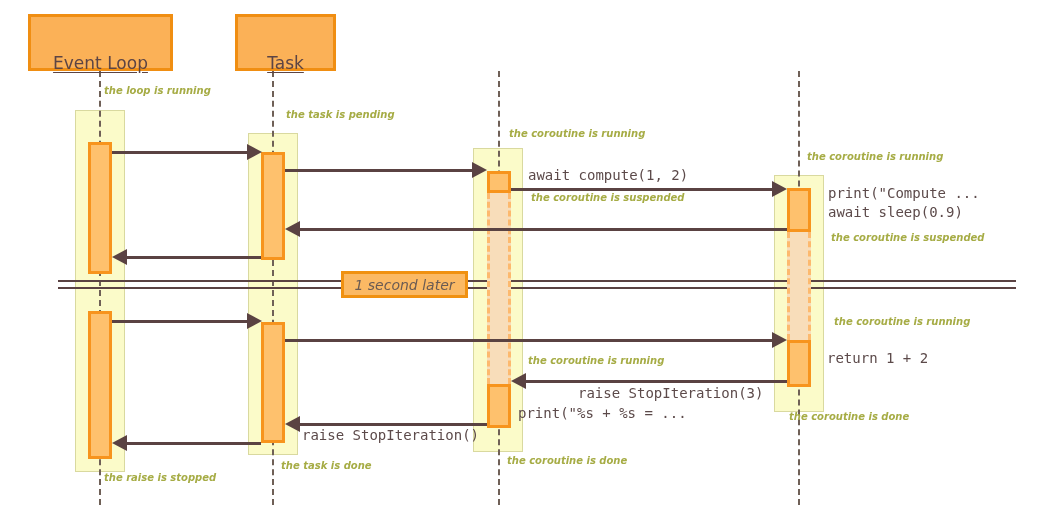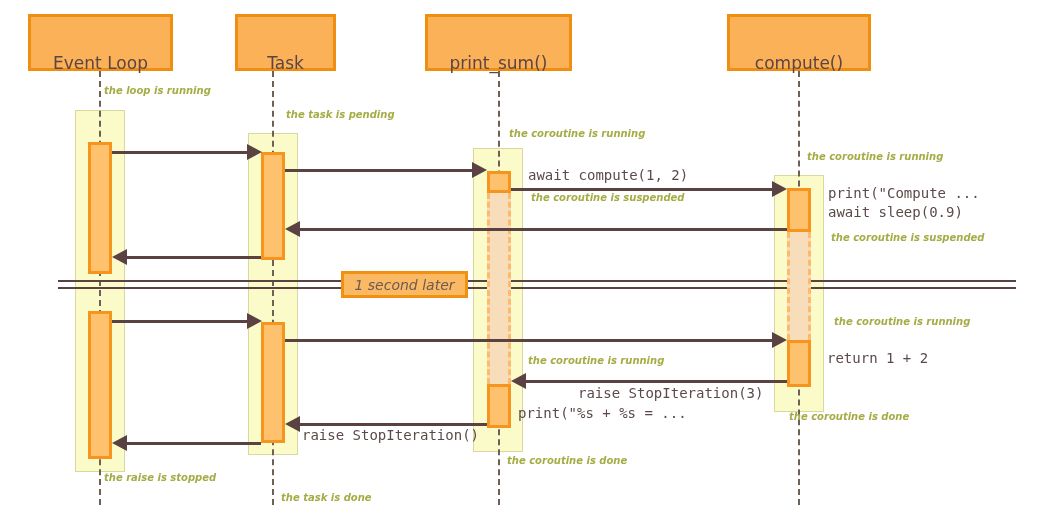--- a/index.html
+++ b/index.html
@@ -1,20 +1,20 @@
 <!DOCTYPE html>
 <html><head>
 <meta charset="utf-8">
 <style>
   html,body{margin:0;padding:0;background:#ffffff;}
   .canvas{position:relative;width:1062px;height:513px;background:#ffffff;overflow:hidden;
           font-family:"DejaVu Sans","Liberation Sans",sans-serif;}
   .pbox{position:absolute;height:57px;box-sizing:border-box;background:#FBB157;border:3px solid #F08E12;
         display:flex;align-items:center;justify-content:center;font-size:17px;color:#5C4444;}
-  .pbox span{text-underline-offset:3px;margin-top:40px;}
+  .pbox span{text-decoration:underline;text-underline-offset:3px;margin-top:40px;}
   .lifeline{position:absolute;top:71px;height:434px;width:0;border-left:2px dashed #6F6057;}
   .ybar{position:absolute;width:50px;background:#FBFBC9;border:1px solid #D9D99F;box-sizing:border-box;}
   .obar{position:absolute;width:24px;background:#FEC16D;border:3px solid #F7941D;box-sizing:border-box;}
   .sbar{position:absolute;width:24px;background:#F8DDBA;border-left:3px dashed #FDB96E;
         border-right:3px dashed #FDB96E;box-sizing:border-box;}
   .mline{position:absolute;height:3px;background:#5A4242;}
   .hr{position:absolute;width:0;height:0;border-top:8px solid transparent;border-bottom:8px solid transparent;
       border-left:15px solid #5A4242;}
   .hl{position:absolute;width:0;height:0;border-top:8px solid transparent;border-bottom:8px solid transparent;
       border-right:15px solid #5A4242;}
@@ -85,42 +85,36 @@
 
   <div class="mline" style="left:127px;top:442px;width:134px;"></div>
   <div class="hl" style="left:112px;top:435px;"></div>
 
   <div class="pbox" style="left:28px;width:145px;top:14px;">
     <span>Event Loop</span>
   </div>
   <div class="pbox" style="left:235px;width:101px;top:14px;">
     <span>Task</span>
   </div>
-  <div class="pbox" style="left:425px;width:147px;top:14px;">
-    <span>print_sum()</span>
-  </div>
-  <div class="pbox" style="left:727px;width:144px;top:14px;">
-    <span>compute()</span>
-  </div>
 
   <div class="divbox">
     <span>1 second later</span>
   </div>
 
   <div class="note" style="left:104px;top:85px;">the loop is running</div>
   <div class="note" style="left:286px;top:109px;">the task is pending</div>
   <div class="note" style="left:509px;top:128px;">the coroutine is running</div>
   <div class="note" style="left:807px;top:151px;">the coroutine is running</div>
   <div class="note" style="left:531px;top:192px;">the coroutine is suspended</div>
   <div class="note" style="left:831px;top:232px;">the coroutine is suspended</div>
   <div class="note" style="left:834px;top:316px;">the coroutine is running</div>
   <div class="note" style="left:528px;top:355px;">the coroutine is running</div>
   <div class="note" style="left:789px;top:411px;">the coroutine is done</div>
   <div class="note" style="left:507px;top:455px;">the coroutine is done</div>
-  <div class="note" style="left:281px;top:460px;margin-top:32px;">the task is done</div>
+  <div class="note" style="left:281px;top:460px;">the task is done</div>
   <div class="note" style="left:104px;top:472px;">the raise is stopped</div>
 
   <div class="code" style="left:528px;top:167px;">await compute(1, 2)</div>
   <div class="code" style="left:828px;top:185px;">print("Compute ...</div>
   <div class="code" style="left:828px;top:204px;">await sleep(0.9)</div>
   <div class="code" style="left:827px;top:350px;">return 1 + 2</div>
   <div class="code" style="left:578px;top:385px;text-align:center;">raise StopIteration(3)</div>
   <div class="code" style="left:518px;top:405px;">print("%s + %s = ...</div>
   <div class="code" style="left:302px;top:427px;">raise StopIteration()</div>
 

